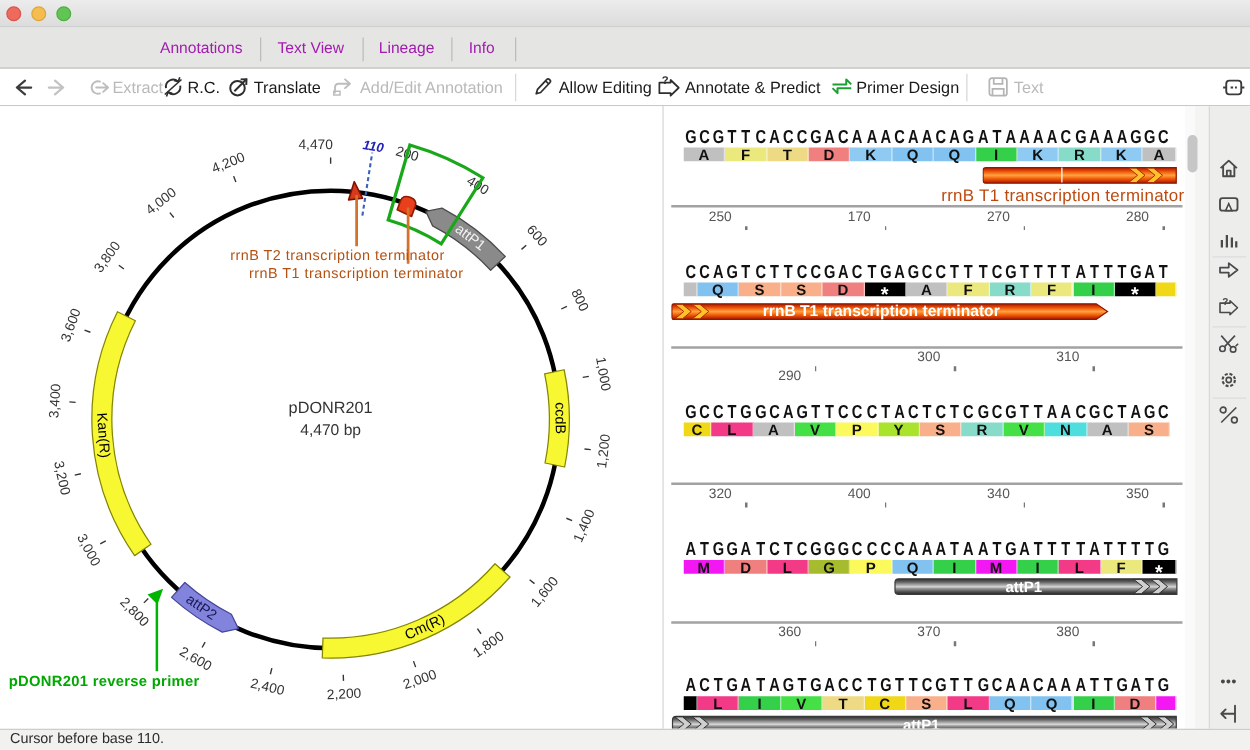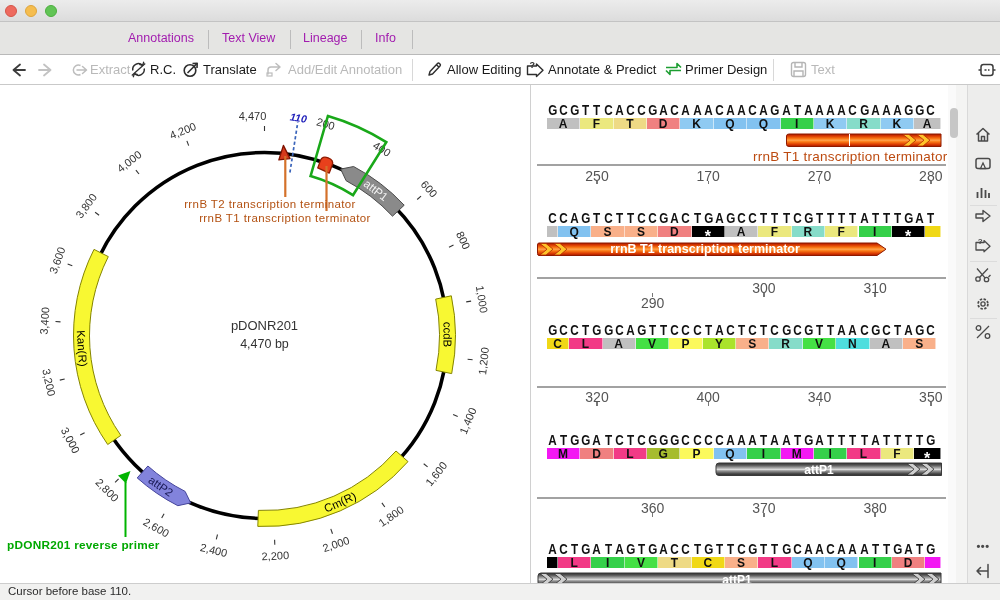--- a/index.html
+++ b/index.html
@@ -23,21 +23,21 @@
 #seqinner { position:absolute; left:-531px; top:-85px; width:1000px; height:600px; }
 .dnarow { position:absolute; height:15px; }
 .dnarow i { position:absolute; width:11.1px; text-align:center; font-style:normal;
   font-size:15px; font-weight:bold; color:#111; line-height:14px;
   transform:scaleX(0.78); transform-origin:center; }
 .aarow { position:absolute; height:11.5px; }
 .aarow b { position:absolute; height:11.5px; text-align:center; font-size:12px; font-weight:bold;
   line-height:12px; border-right:1px solid rgba(255,255,255,0.55);
   font-family:"Liberation Sans",sans-serif; }
 .rline { position:absolute; left:537px; width:409px; height:2px; background:#a2a2a2; }
-.rnum { position:absolute; width:60px; text-align:center; font-size:14px; color:#555; }
+.rnum { position:absolute; width:60px; text-align:left; font-size:11px; color:#555; }
 .rtick { position:absolute; width:1.5px; height:3.5px; background:#777; }
 #scrollgutter { position:absolute; left:948px; top:85px; width:19px; height:498px; background:#fafafa; }
 #thumb { position:absolute; left:950px; top:108px; width:8px; height:30px; background:#c6c6c6; border-radius:4px; }
 #sidebar { position:absolute; left:967px; top:85px; width:33px; height:498px; background:#ededec; border-left:1px solid #d9d9d9; }
 .sbsep { position:absolute; left:970px; width:27px; height:1px; background:#dcdcdc; }
 #statusbar { position:absolute; left:0; top:583px; width:1000px; height:17px; background:#f1f1f0; border-top:1px solid #cdcdcd;
   font-size:11.5px; color:#2b2b2b; padding-left:8px; line-height:15px; }
 </style></head>
 <body>
 <div id="titlebar">

